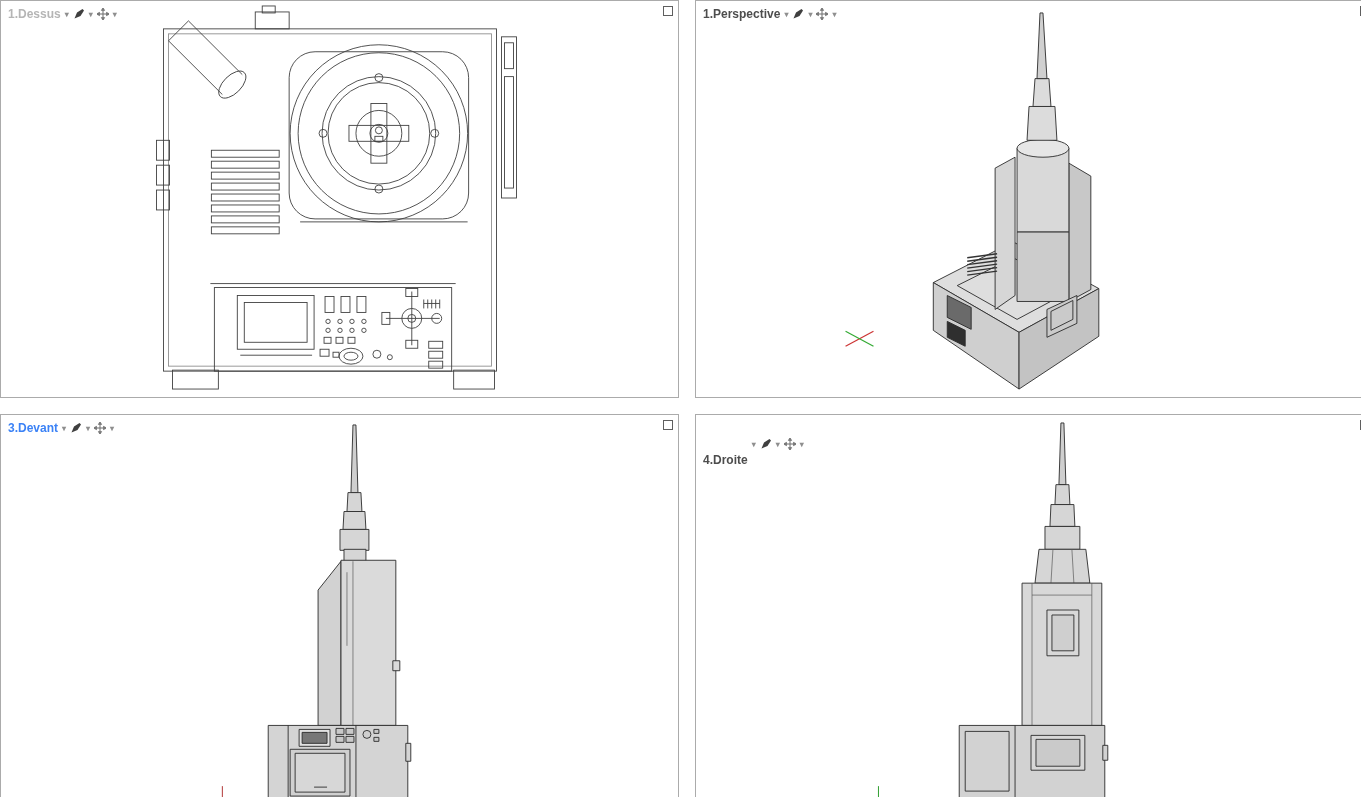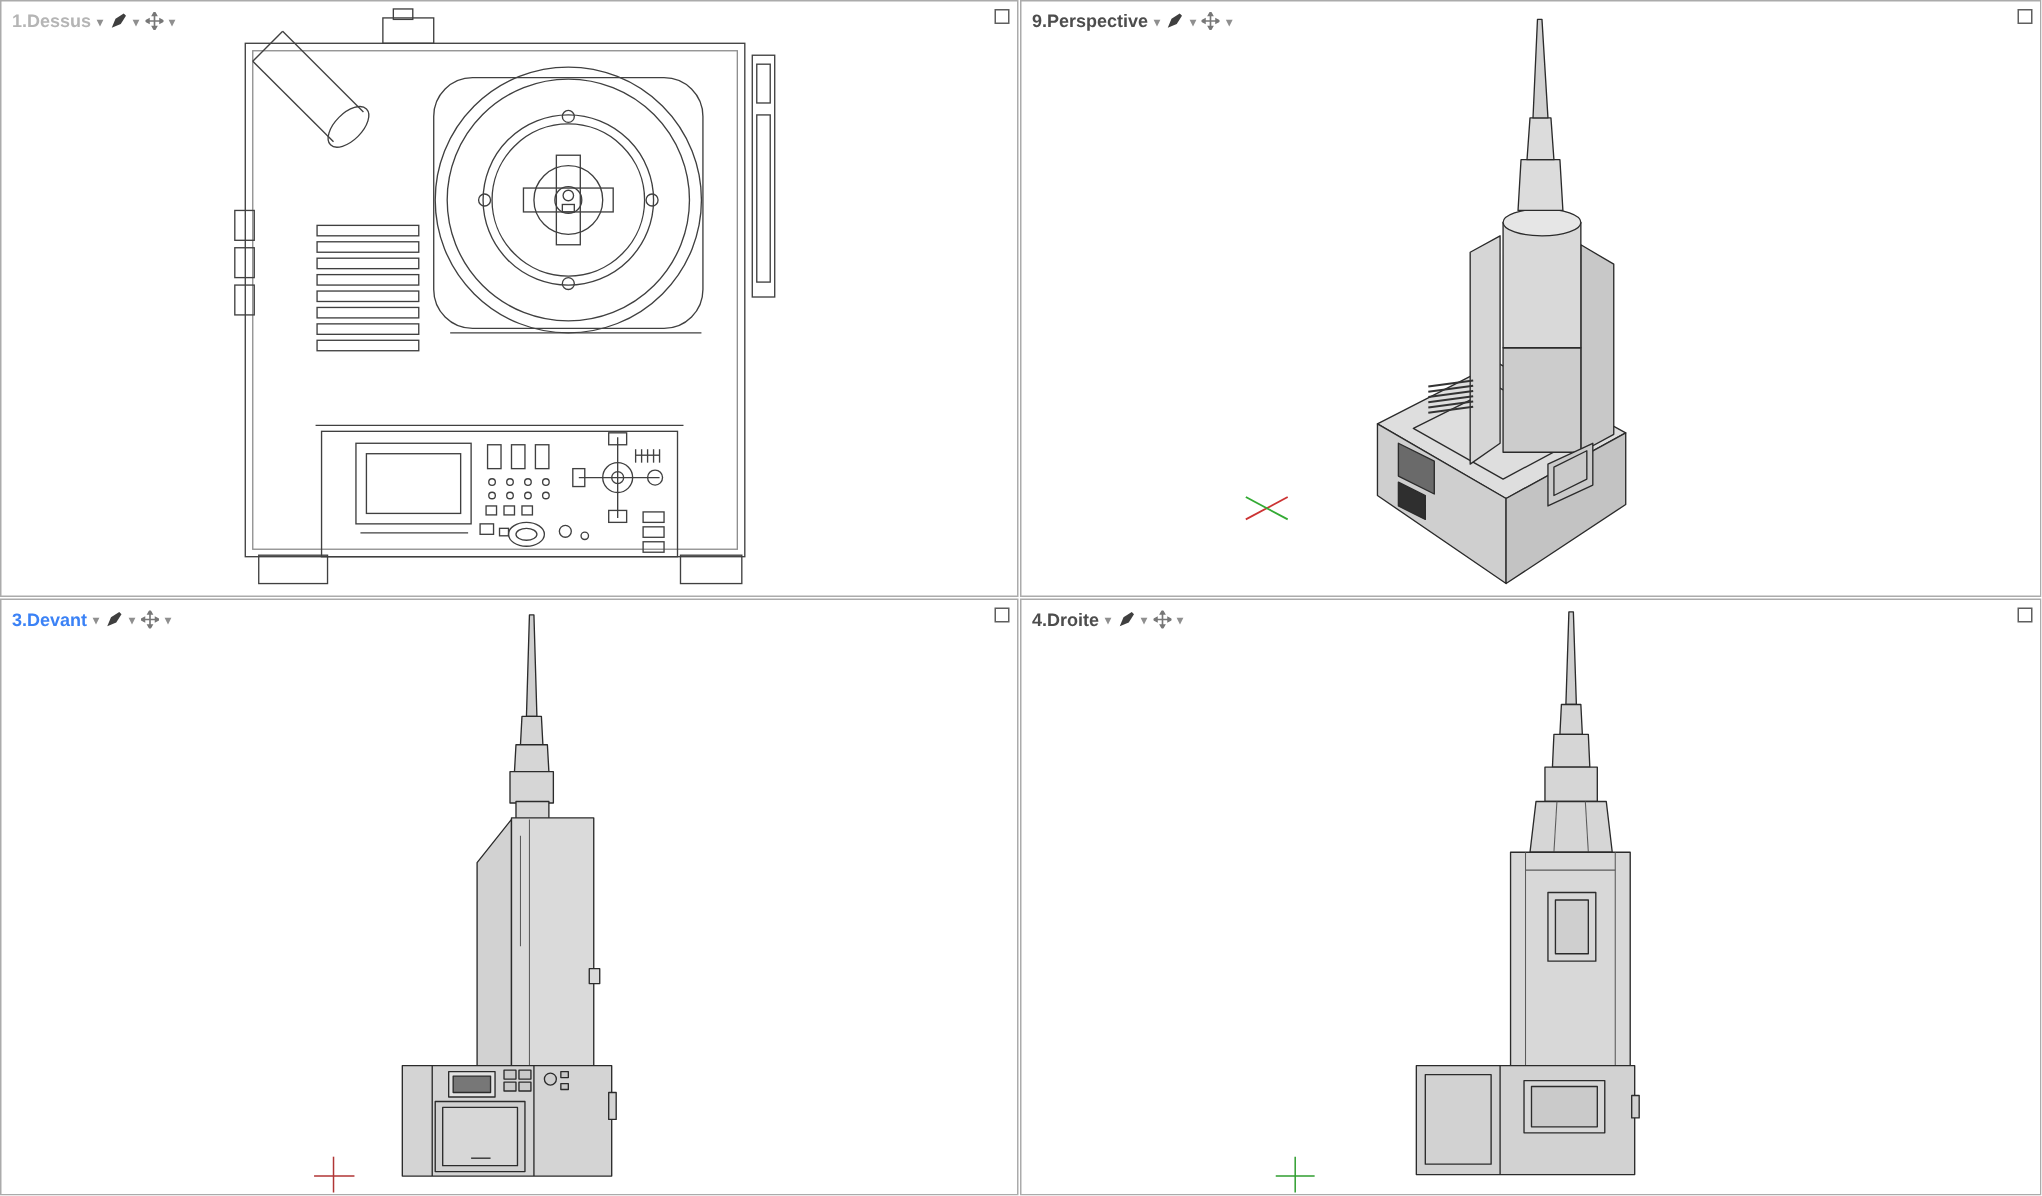--- a/index.html
+++ b/index.html
@@ -2,21 +2,21 @@
 <html><head>
 <meta charset="utf-8">
 <style>
   html,body{margin:0;padding:0;background:#ffffff;}
   body{width:1361px;height:797px;overflow:hidden;font-family:"Liberation Sans",sans-serif;}
   .workspace{
     width:1361px;height:797px;
     display:grid;
     grid-template-columns:679px 681px;
     grid-template-rows:398px 398px;
-    gap:1px;
+    gap:16px;
     background:#ffffff;
   }
   .viewport{
     position:relative;
     background:#ffffff;
     border:1px solid #ababab;
     box-sizing:border-box;
     overflow:hidden;
   }
   .viewport svg.drawing{position:absolute;left:0;top:0;width:100%;height:100%;}
@@ -200,21 +200,21 @@
         <polygon points="352,310 382,296 382,324 352,338" fill="#cacaca"></polygon>
         <polygon points="356,312 378,301 378,320 356,331" fill="none"></polygon>
       </g>
 
       <g stroke-width="1.2">
         <line x1="150" y1="347" x2="178" y2="332" stroke="#cc3333"></line>
         <line x1="150" y1="332" x2="178" y2="347" stroke="#33aa33"></line>
       </g>
     </svg>
     <div class="title-bar">
-      <span style="color: rgb(77, 77, 77);">9.Perspective</span>
+      <span style="color: rgb(77, 77, 77);">1.Perspective</span>
       <span class="caret">▾</span>
       <span class="mini-icon">
         <svg width="12" height="12" viewBox="0 0 12 12">
             <path d="M1.5,10.5 L4,4.5 L9.5,1 L11,2.5 L7.5,8 Z" fill="#3f3f3f"></path>
           </svg>
       </span>
       <span class="caret">▾</span>
       <span class="mini-icon">
         <svg width="12" height="12" viewBox="0 0 12 12">
             <g stroke="#777" stroke-width="1.1" fill="#777">
@@ -324,21 +324,21 @@
         <rect x="341" y="326" width="44" height="27" fill="#cacaca"></rect>
         <rect x="408" y="332" width="5" height="15" fill="#d2d2d2"></rect>
       </g>
 
       <g stroke-width="1">
         <line x1="170" y1="386" x2="196" y2="386" stroke="#2f9e2f"></line>
         <line x1="183" y1="373" x2="183" y2="397" stroke="#2f9e2f"></line>
       </g>
     </svg>
     <div class="title-bar">
-      <span style="color: rgb(77, 77, 77);">4.Droite</span>
+      <span style="color: rgb(77, 77, 77); margin-top: 32px;">4.Droite</span>
       <span class="caret">▾</span>
       <span class="mini-icon">
         <svg width="12" height="12" viewBox="0 0 12 12">
             <path d="M1.5,10.5 L4,4.5 L9.5,1 L11,2.5 L7.5,8 Z" fill="#3f3f3f"></path>
           </svg>
       </span>
       <span class="caret">▾</span>
       <span class="mini-icon">
         <svg width="12" height="12" viewBox="0 0 12 12">
             <g stroke="#777" stroke-width="1.1" fill="#777">

